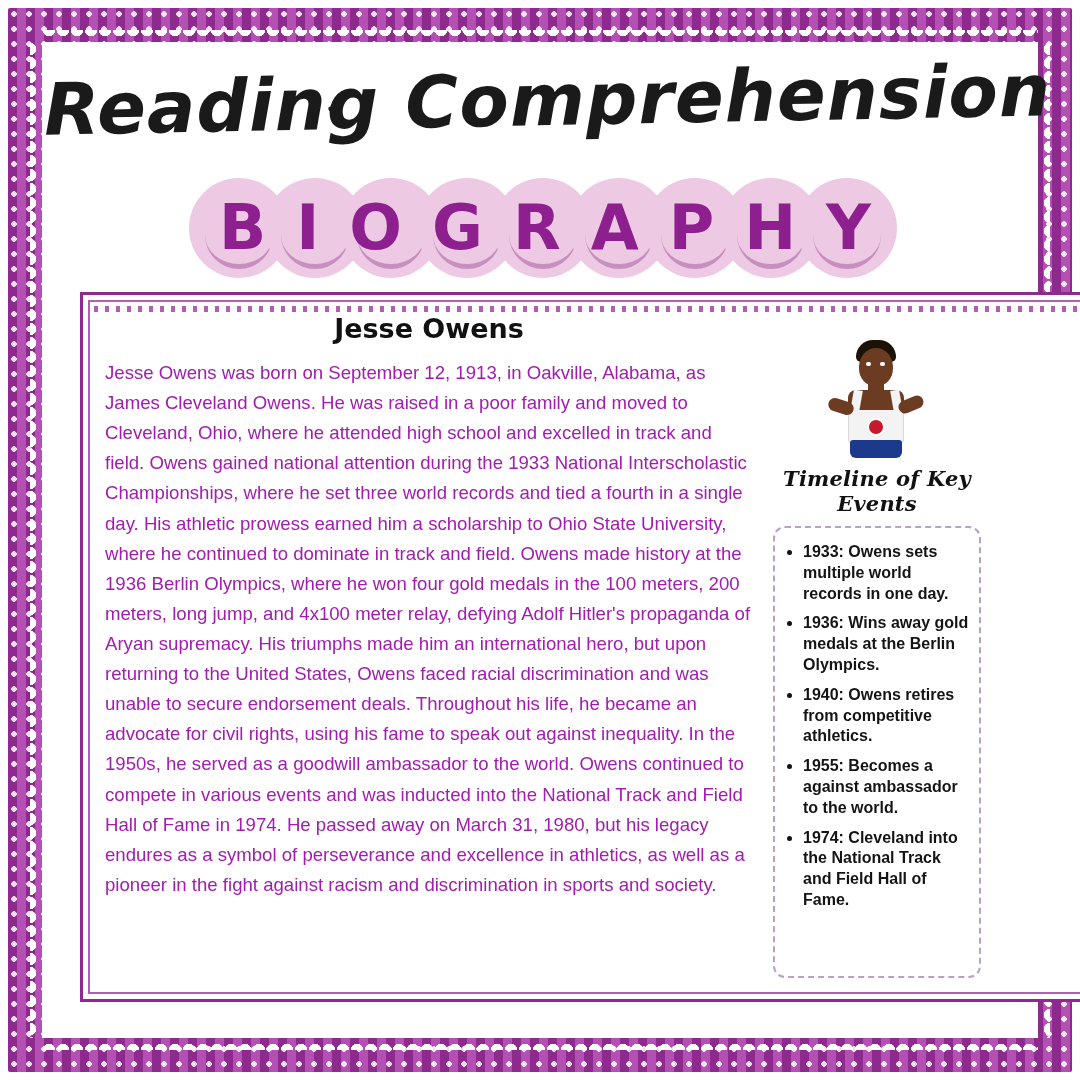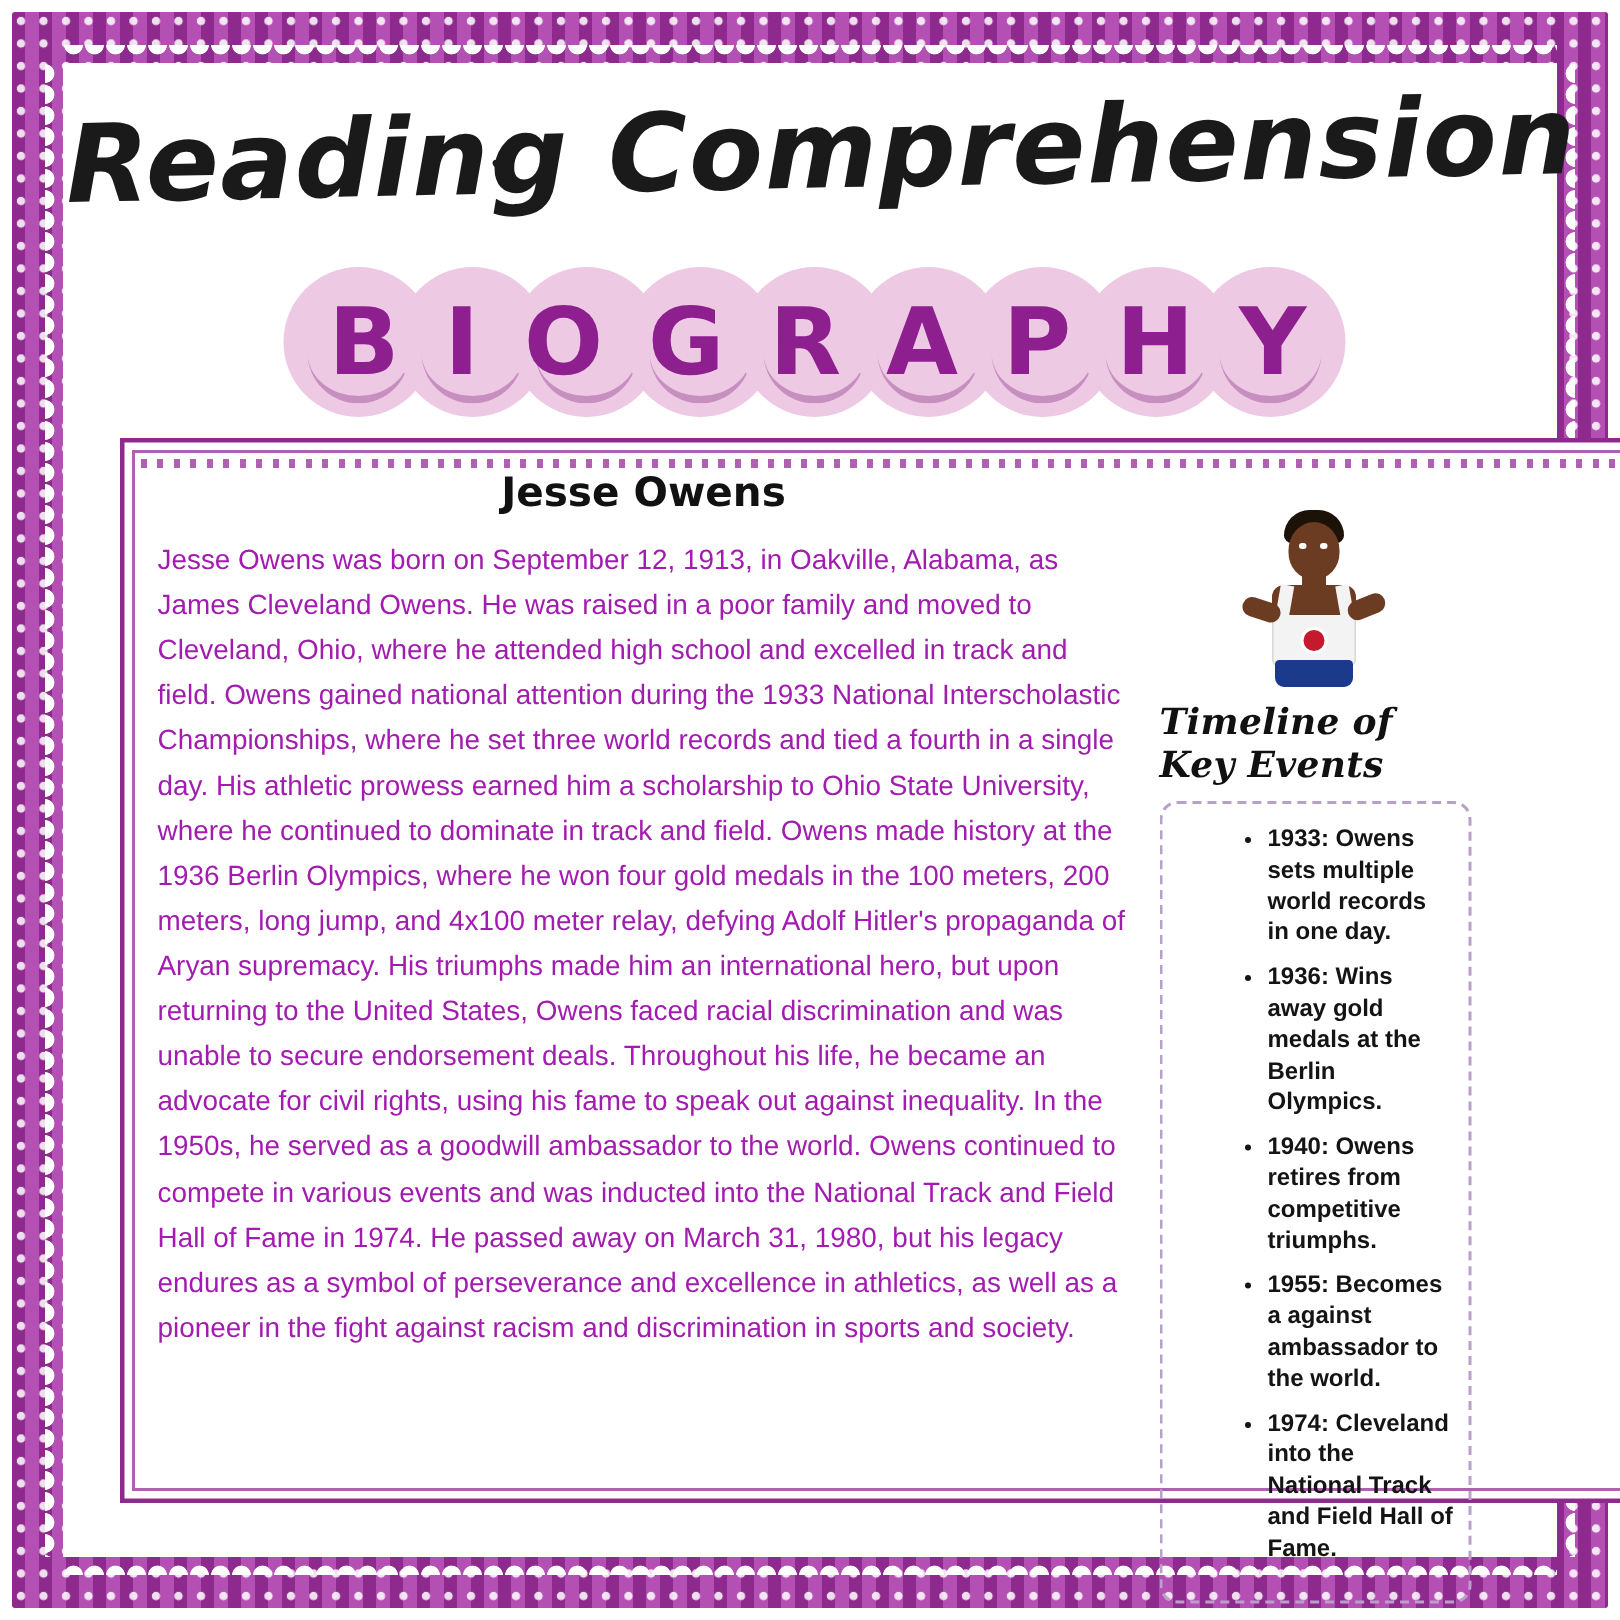--- a/index.html
+++ b/index.html
@@ -270,23 +270,24 @@
   }
   .r-shorts {
     position: absolute; left: 32px; top: 108px;
     width: 52px; height: 18px; background: #1b3a8c;
     border-radius: 3px 3px 6px 6px;
   }
 
   .timeline-title {
     font-family: "DejaVu Serif", serif;
     font-style: italic;
-    font-size: 24px;
+    font-size: 21px;
     font-weight: bold;
     color: #111111;
+    text-align: center;
     margin: 2px 0 10px 0;
     letter-spacing: 0.2px;
   }
 
   .timeline-box {
     position: relative;
     width: 208px;
     min-height: 452px;
     border: 2px dashed #b9a0c8;
     border-radius: 12px;
@@ -296,21 +297,20 @@
     margin: 0;
     padding-left: 22px;
     list-style: disc;
   }
   .timeline-list li {
     font-size: 16px;
     font-weight: bold;
     line-height: 1.30;
     color: #141414;
     margin-bottom: 9px;
-    margin-left: 42px;
   }
 
   .credit {
     position: absolute;
     right: 16px; bottom: 22px;
     font-size: 9.5px;
     color: #555555;
     writing-mode: vertical-rl;
     transform: rotate(180deg);
     letter-spacing: 0.2px;
@@ -392,21 +392,21 @@
               <div class="r-badge"></div>
               <div class="r-shorts"></div>
             </div>
 
             <div class="timeline-title">Timeline of Key Events</div>
 
             <div class="timeline-box">
               <ul class="timeline-list">
                 <li>1933: Owens sets multiple world records in one day.</li>
                 <li>1936: Wins away gold medals at the Berlin Olympics.</li>
-                <li>1940: Owens retires from competitive triumphs.</li>
+                <li>1940: Owens retires from competitive athletics.</li>
                 <li>1955: Becomes a against ambassador to the world.</li>
                 <li>1974: Cleveland into the National Track and Field Hall of Fame.</li>
               </ul>
             </div>
 
           </div>
         </div>
       </div>
 
       <div class="credit">© PrintableBazaar.com</div>

